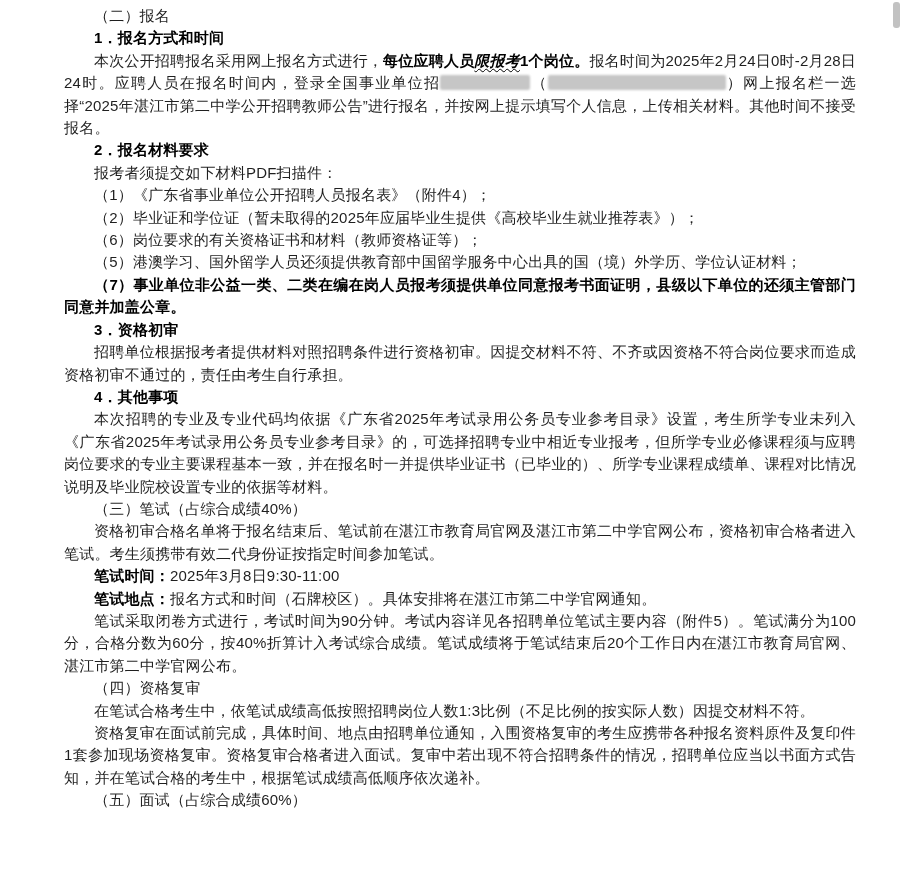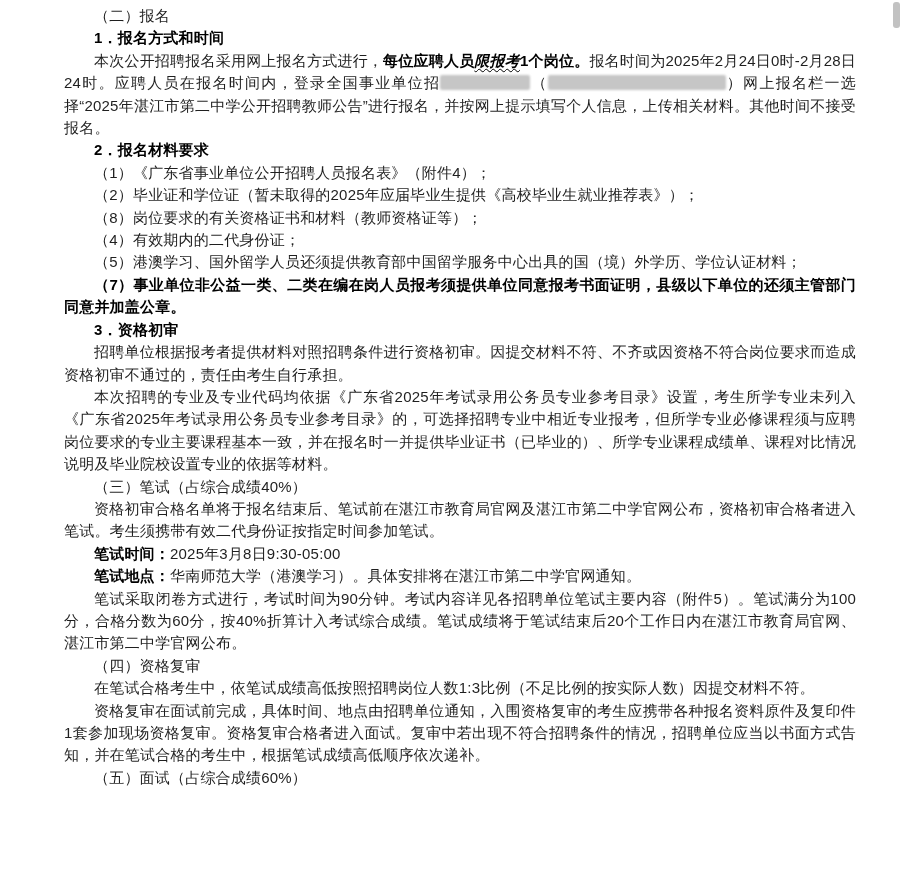--- a/index.html
+++ b/index.html
@@ -58,33 +58,34 @@
 </style>
 </head>
 <body>
 
 <div class="page">
   <div class="doc">
       <p class="para"><span class="">（二）报名</span></p>
       <p class="para"><span class="seg-bold">1．报名方式和时间</span></p>
       <p class="para"><span class="">本次公开招聘报名采用网上报名方式进行，</span><span class="seg-bold">每位应聘人员</span><span class="seg-bold seg-wavy">限报考</span><span class="seg-bold">1个岗位。</span><span class="">报名时间为2025年2月24日0时-2月28日24时。应聘人员在报名时间内，登录全国事业单位招</span><span class="redacted" style="width: 90px;"></span><span class="">（</span><span class="redacted" style="width: 178px;"></span><span class="">）网上报名栏一选择“2025年湛江市第二中学公开招聘教师公告”进行报名，并按网上提示填写个人信息，上传相关材料。其他时间不接受报名。</span></p>
       <p class="para"><span class="seg-bold">2．报名材料要求</span></p>
+      <p class="para"><span class="">报考者须提交如下材料PDF扫描件：</span></p>
       <p class="para"><span class="">（1）《广东省事业单位公开招聘人员报名表》（附件4）；</span></p>
       <p class="para"><span class="">（2）毕业证和学位证（暂未取得的2025年应届毕业生提供《高校毕业生就业推荐表》）；</span></p>
-      <p class="para"><span class="">（8）岗位要求的有关资格证书和材料（教师资格证等）；</span></p>
-      <p class="para"><span class="">（4）有效期内的二代身份证；</span></p>
+      <p class="para"><span class="">（6）岗位要求的有关资格证书和材料（教师资格证等）；</span></p>
       <p class="para"><span class="">（5）港澳学习、国外留学人员还须提供教育部中国留学服务中心出具的国（境）外学历、学位认证材料；</span></p>
       <p class="para"><span class="seg-bold">（7）事业单位非公益一类、二类在编在岗人员报考须提供单位同意报考书面证明，县级以下单位的还须主管部门同意并加盖公章。</span></p>
       <p class="para"><span class="seg-bold">3．资格初审</span></p>
       <p class="para"><span class="">招聘单位根据报考者提供材料对照招聘条件进行资格初审。因提交材料不符、不齐或因资格不符合岗位要求而造成资格初审不通过的，责任由考生自行承担。</span></p>
+      <p class="para"><span class="seg-bold">4．其他事项</span></p>
       <p class="para"><span class="">本次招聘的专业及专业代码均依据《广东省2025年考试录用公务员专业参考目录》设置，考生所学专业未列入《广东省2025年考试录用公务员专业参考目录》的，可选择招聘专业中相近专业报考，但所学专业必修课程须与应聘岗位要求的专业主要课程基本一致，并在报名时一并提供毕业证书（已毕业的）、所学专业课程成绩单、课程对比情况说明及毕业院校设置专业的依据等材料。</span></p>
       <p class="para"><span class="">（三）笔试（占综合成绩40%）</span></p>
       <p class="para"><span class="">资格初审合格名单将于报名结束后、笔试前在湛江市教育局官网及湛江市第二中学官网公布，资格初审合格者进入笔试。考生须携带有效二代身份证按指定时间参加笔试。</span></p>
-      <p class="para"><span class="seg-bold">笔试时间：</span><span class="">2025年3月8日9:30-05:00</span></p>
-      <p class="para"><span class="seg-bold">笔试地点：</span><span class="">华南师范大学（港澳学习）。具体安排将在湛江市第二中学官网通知。</span></p>
+      <p class="para"><span class="seg-bold">笔试时间：</span><span class="">2025年3月8日9:30-11:00</span></p>
+      <p class="para"><span class="seg-bold">笔试地点：</span><span class="">报名方式和时间（石牌校区）。具体安排将在湛江市第二中学官网通知。</span></p>
       <p class="para"><span class="">笔试采取闭卷方式进行，考试时间为90分钟。考试内容详见各招聘单位笔试主要内容（附件5）。笔试满分为100分，合格分数为60分，按40%折算计入考试综合成绩。笔试成绩将于笔试结束后20个工作日内在湛江市教育局官网、湛江市第二中学官网公布。</span></p>
       <p class="para"><span class="">（四）资格复审</span></p>
       <p class="para"><span class="">在笔试合格考生中，依笔试成绩高低按照招聘岗位人数1:3比例（不足比例的按实际人数）因提交材料不符。</span></p>
       <p class="para"><span class="">资格复审在面试前完成，具体时间、地点由招聘单位通知，入围资格复审的考生应携带各种报名资料原件及复印件1套参加现场资格复审。资格复审合格者进入面试。复审中若出现不符合招聘条件的情况，招聘单位应当以书面方式告知，并在笔试合格的考生中，根据笔试成绩高低顺序依次递补。</span></p>
       <p class="para"><span class="">（五）面试（占综合成绩60%）</span></p>
       <p class="para"></p>
     </div>
   <div class="scroll-thumb"></div>
 </div>
 

